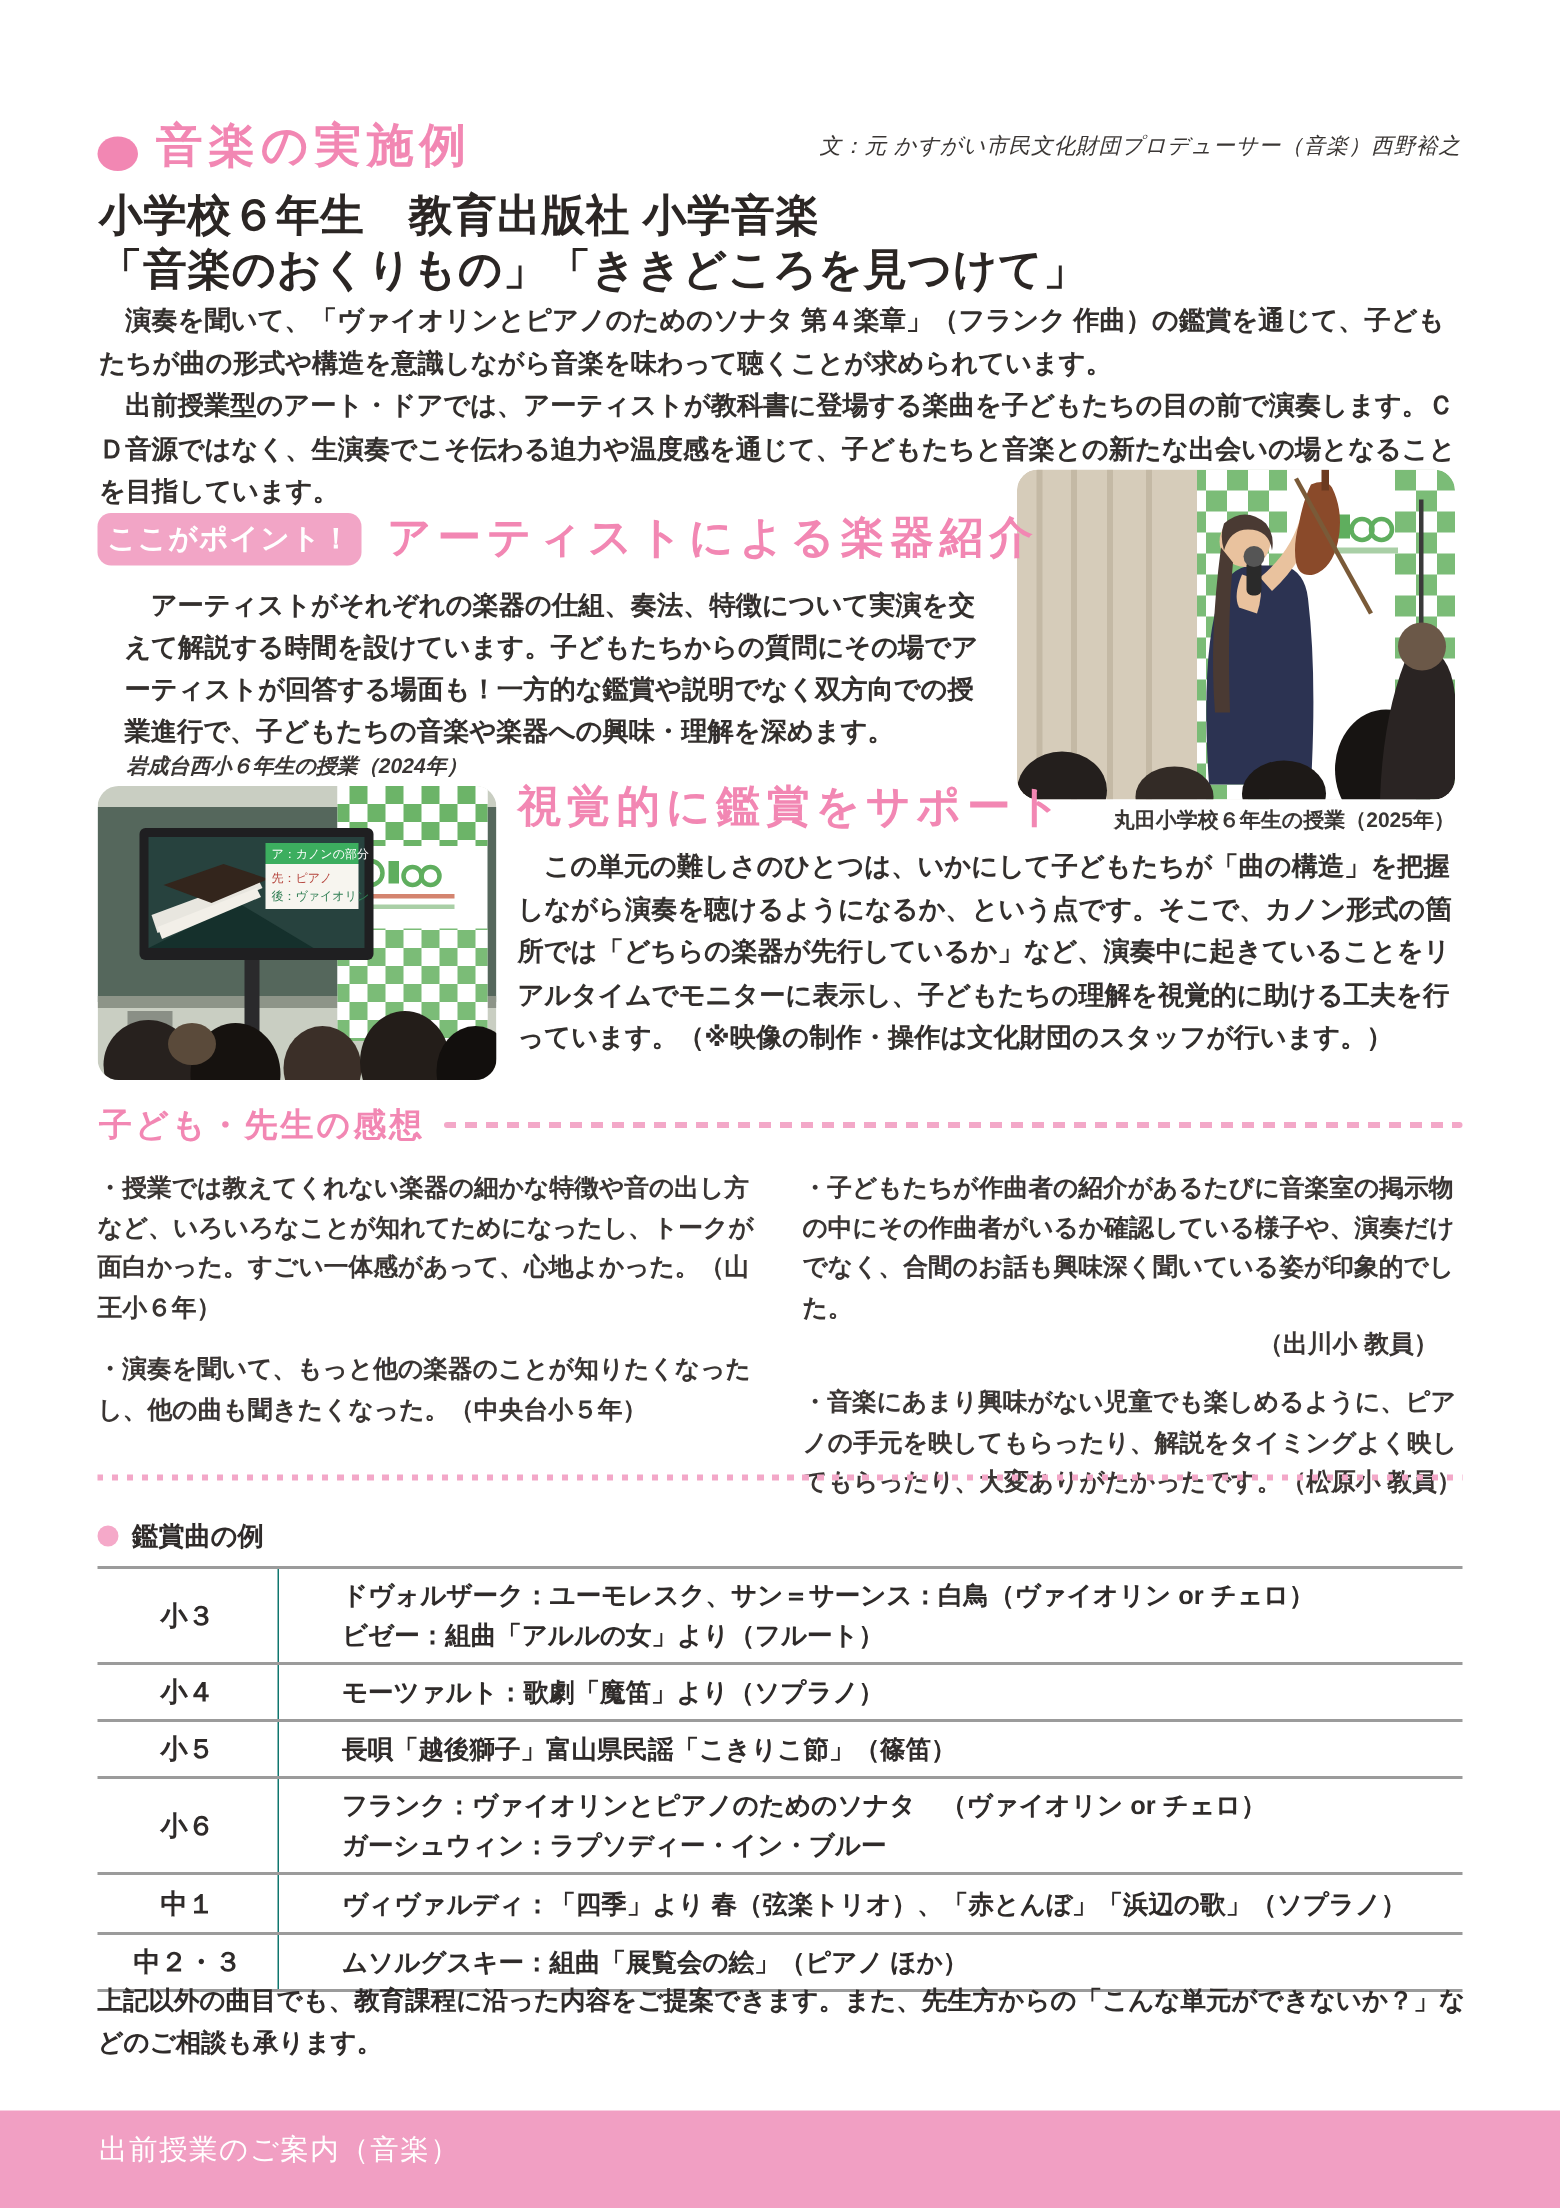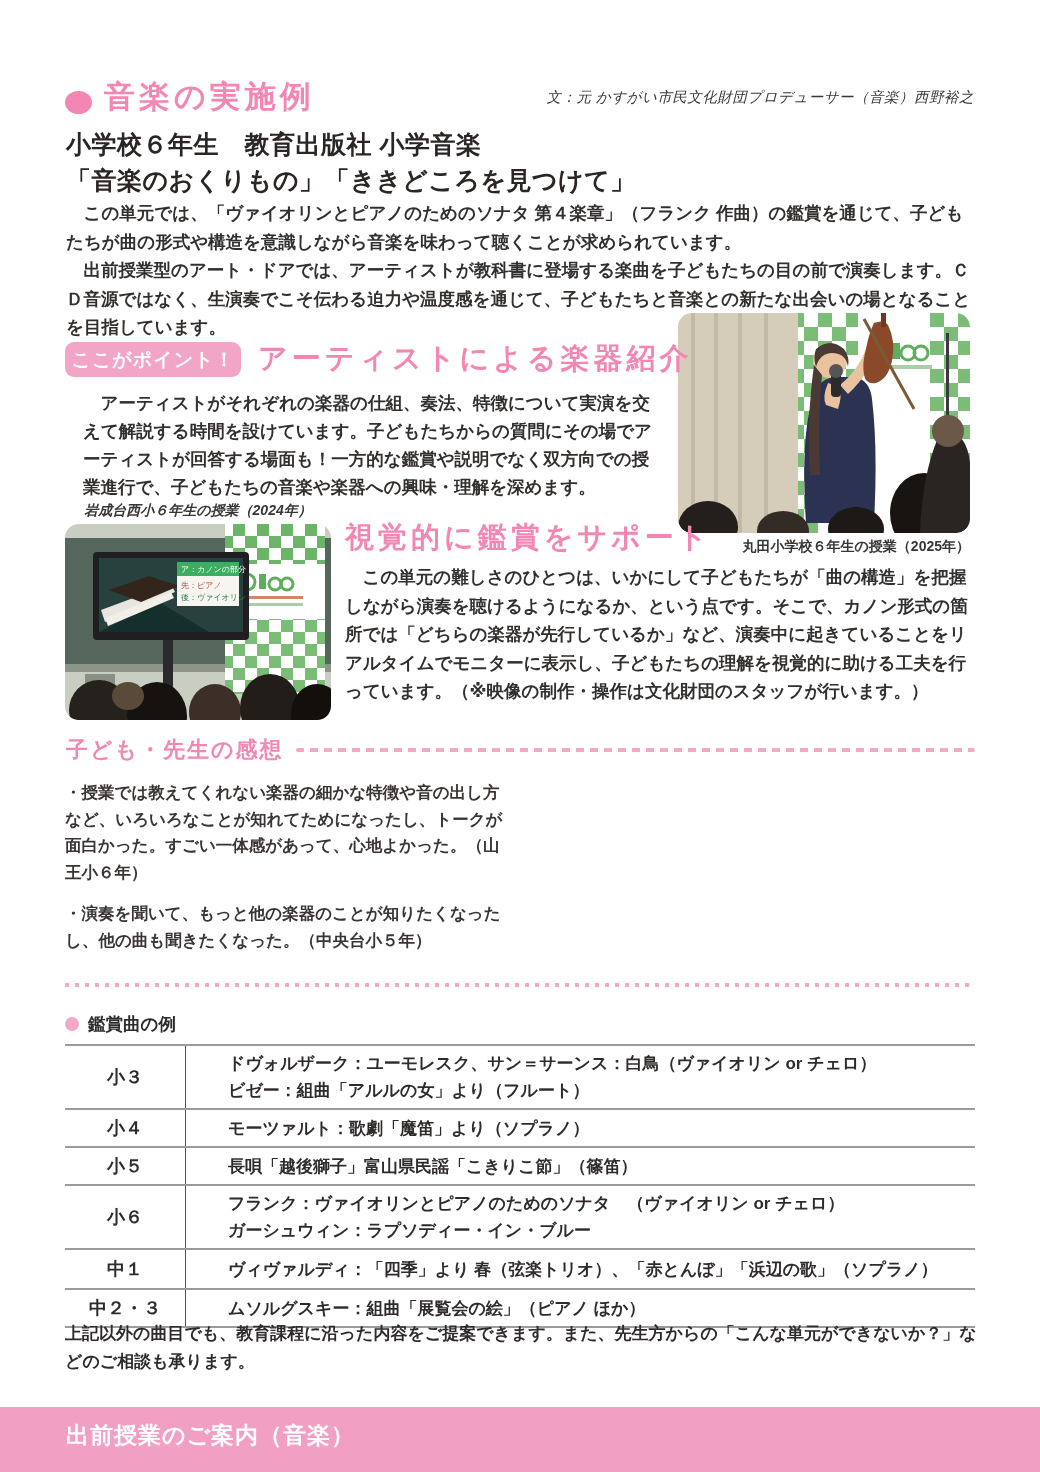--- a/index.html
+++ b/index.html
@@ -14,21 +14,21 @@
   .abs{position:absolute;}
   
   .pink-bullet{
     display:inline-block;width:27px;height:23px;border-radius:50%;
     background:#f287b3;vertical-align:middle;margin-right:12px;
   }
   .page-title{
     font-size:31px;font-weight:bold;color:#f287b3;letter-spacing:4px;
   }
   .attribution{font-size:14.5px;color:#3a3634;letter-spacing:0.5px;font-style:italic;}
-  .unit-title{font-size:25px;font-weight:bold;color:#2b2624;line-height:36px;letter-spacing:0.5px;}
+  .unit-title{font-size:29px;font-weight:bold;color:#2b2624;line-height:36px;letter-spacing:0.5px;}
   .body-text{font-size:17.5px;line-height:28.5px;color:#332f2d;font-weight:600;}
   
   .point-badge{
     background:#f2a5c6;color:#ffffff;font-weight:bold;font-size:19px;
     width:176px;height:35px;line-height:35px;text-align:center;
     border-radius:9px;letter-spacing:1px;
   }
   .section-heading{
     font-size:29px;font-weight:bold;color:#f287b3;letter-spacing:4px;
   }
@@ -54,41 +54,41 @@
   .rep-row:last-child{border-bottom:none;}
   .rep-grade{
     width:120px;flex:0 0 120px;display:flex;align-items:center;justify-content:center;
     font-size:18px;font-weight:bold;color:#2f2b2a;border-right:1px solid #0f766e;
   }
   .rep-cell{flex:1;display:flex;flex-direction:column;justify-content:center;
     padding:5px 10px 5px 42px;font-size:17px;line-height:27px;font-weight:600;color:#2f2b2a;}
   .note{font-size:17px;line-height:27.5px;font-weight:600;color:#2f2b2a;}
   
   .footer-bar{background:#f19fc3;width:1040px;height:65px;}
-  .footer-label{color:#ffffff;font-weight:bold;font-size:23px;letter-spacing:1px;}
+  .footer-label{color:#ffffff;font-weight:normal;font-size:19px;letter-spacing:1px;}
   
   .photo{border-radius:14px;overflow:hidden;display:block;}
 </style>
 </head>
 <body>
 
 <div class="page">
 
   <div class="abs" style="left:65px;top:76px;">
     <span class="pink-bullet"></span><span class="page-title">音楽の実施例</span>
   </div>
   <div class="abs attribution" style="right:66px;top:88px;">文：元 かすがい市民文化財団プロデューサー（音楽）西野裕之</div>
 
   <div class="abs unit-title" style="left:66px;top:126px;">
     <div>小学校６年生　教育出版社 小学音楽</div>
     <div>「音楽のおくりもの」「ききどころを見つけて」</div>
   </div>
 
   <div class="abs body-text" style="left:66px;top:199px;width:912px;">
-    <div>　この単元では、「ヴァイオリンとピアノのためのソナタ 第４楽章」（フランク 作曲）の鑑賞を通じて、子どもたちが曲の形式や構造を意識しながら音楽を味わって聴くことが求められています。</div>
+    <div>　演奏を聞いて、「ヴァイオリンとピアノのためのソナタ 第４楽章」（フランク 作曲）の鑑賞を通じて、子どもたちが曲の形式や構造を意識しながら音楽を味わって聴くことが求められています。</div>
     <div>　出前授業型のアート・ドアでは、アーティストが教科書に登場する楽曲を子どもたちの目の前で演奏します。ＣＤ音源ではなく、生演奏でこそ伝わる迫力や温度感を通じて、子どもたちと音楽との新たな出会いの場となることを目指しています。</div>
   </div>
 
   <svg class="abs photo" style="left:678px;top:313px;" width="292" height="220" viewBox="0 0 292 220">
     <defs>
       <clipPath id="rclip">
           <rect x="0" y="0" width="292" height="220" rx="14"></rect>
         </clipPath>
       <pattern id="checker" width="28" height="28" patternUnits="userSpaceOnUse">
         <rect width="28" height="28" fill="#ffffff"></rect>
@@ -193,20 +193,25 @@
   <div class="abs section-heading" style="left:345px;top:518px;">視覚的に鑑賞をサポート</div>
   <div class="abs body-text" style="left:345px;top:563px;width:634px;">　この単元の難しさのひとつは、いかにして子どもたちが「曲の構造」を把握しながら演奏を聴けるようになるか、という点です。そこで、カノン形式の箇所では「どちらの楽器が先行しているか」など、演奏中に起きていることをリアルタイムでモニターに表示し、子どもたちの理解を視覚的に助ける工夫を行っています。（※映像の制作・操作は文化財団のスタッフが行います。）</div>
 
   <div class="abs feedback-heading" style="left:66px;top:735px;">子ども・先生の感想</div>
   <div class="abs dash-line" style="left:296px;top:748px;width:679px;"></div>
 
   <div class="abs" style="left:65px;top:779px;width:446px;">
     <div class="feedback-item">・授業では教えてくれない楽器の細かな特徴や音の出し方など、いろいろなことが知れてためになったし、トークが面白かった。すごい一体感があって、心地よかった。（山王小６年）</div>
     <div class="feedback-item">・演奏を聞いて、もっと他の楽器のことが知りたくなったし、他の曲も聞きたくなった。（中央台小５年）</div>
   </div>
+  <div class="abs" style="left:535px;top:779px;width:442px;">
+    <div class="feedback-item" style="margin-bottom:2px;">・子どもたちが作曲者の紹介があるたびに音楽室の掲示物の中にその作曲者がいるか確認している様子や、演奏だけでなく、合間のお話も興味深く聞いている姿が印象的でした。</div>
+    <div class="feedback-credit">（出川小 教員）</div>
+    <div class="feedback-item">・音楽にあまり興味がない児童でも楽しめるように、ピアノの手元を映してもらったり、解説をタイミングよく映してもらったり、大変ありがたかったです。（松原小 教員）</div>
+  </div>
 
   <div class="abs dot-line" style="left:65px;top:983px;width:910px;"></div>
 
   <div class="abs" style="left:65px;top:1012px;">
     <span class="rep-bullet"></span><span class="rep-heading">鑑賞曲の例</span>
   </div>
 
   <div class="abs rep-table" style="left:65px;top:1044px;">
     <div class="rep-row" style="height:62px;">
       <div class="rep-grade">小３</div>

